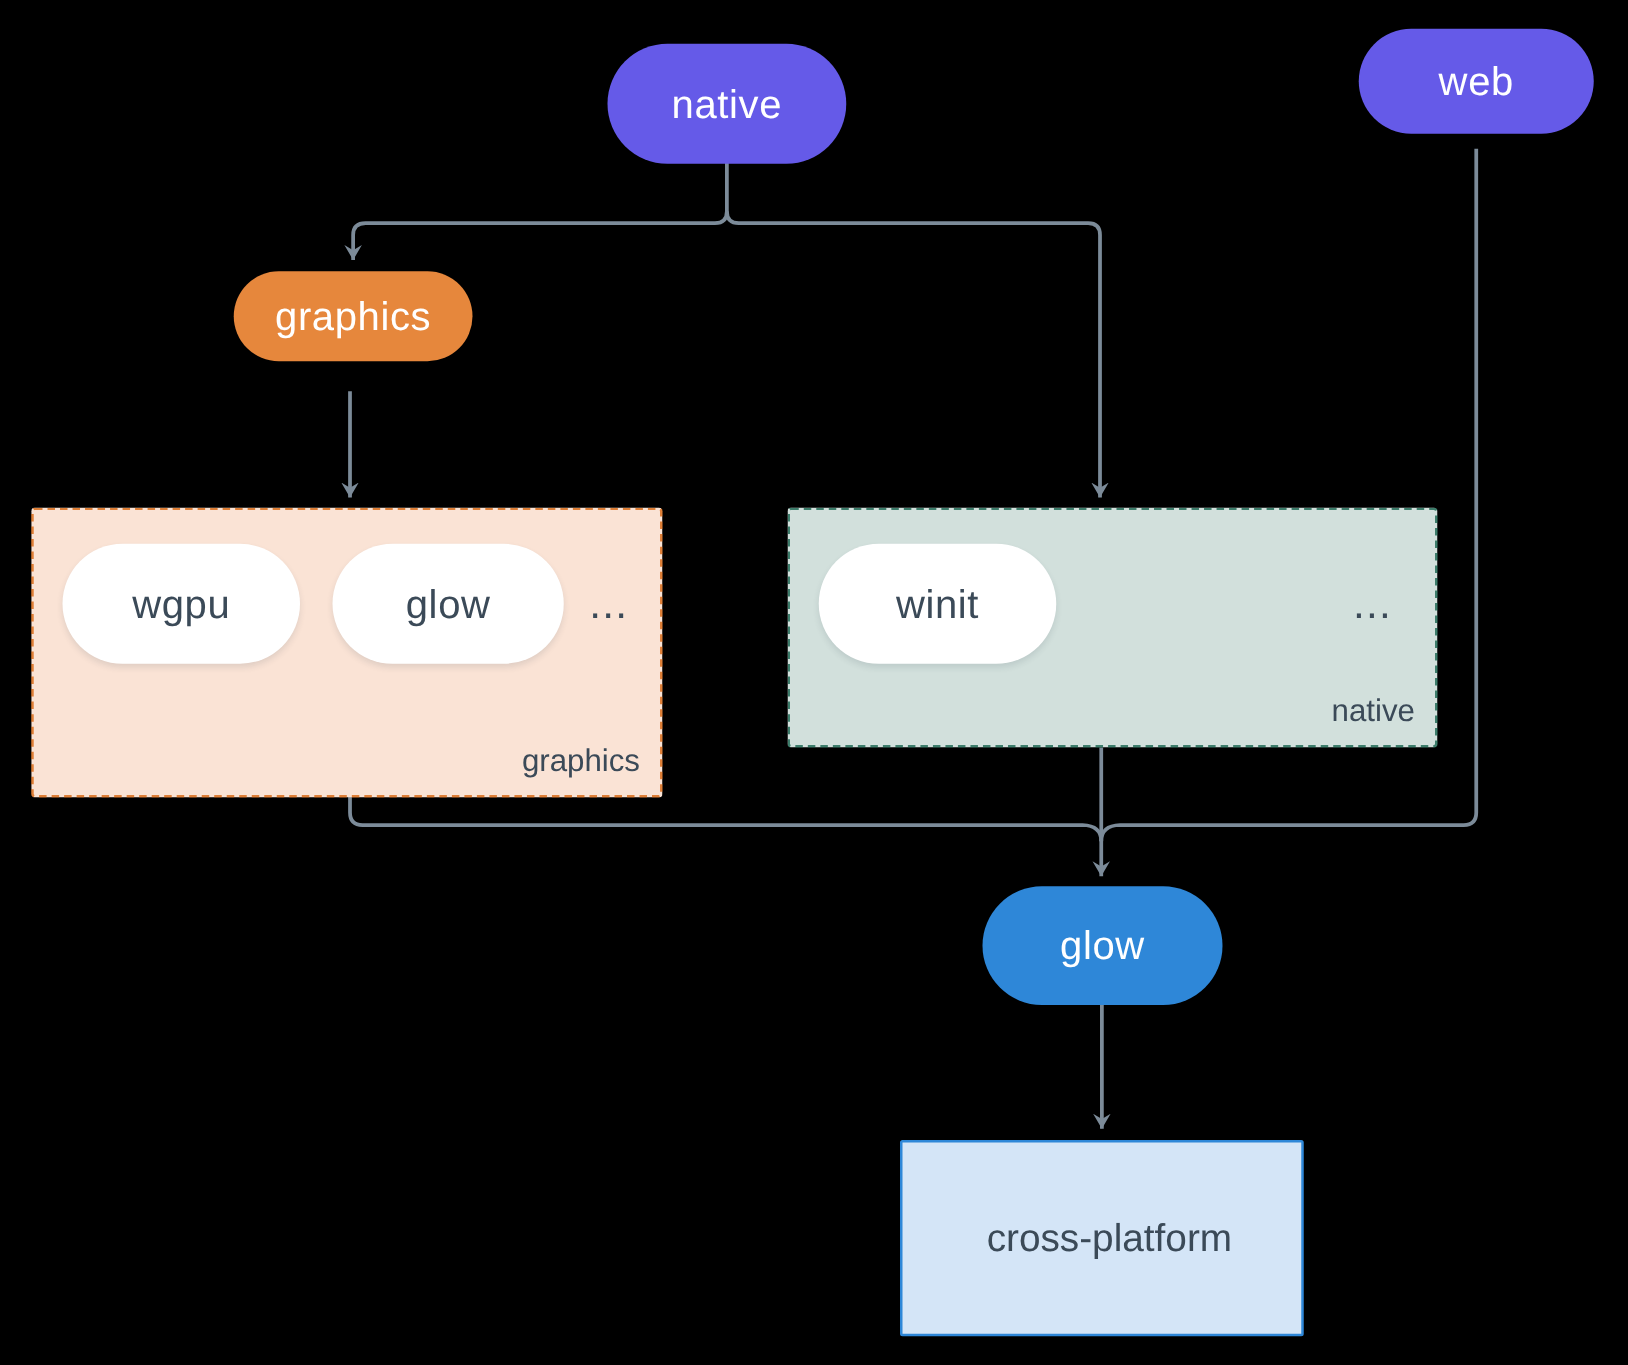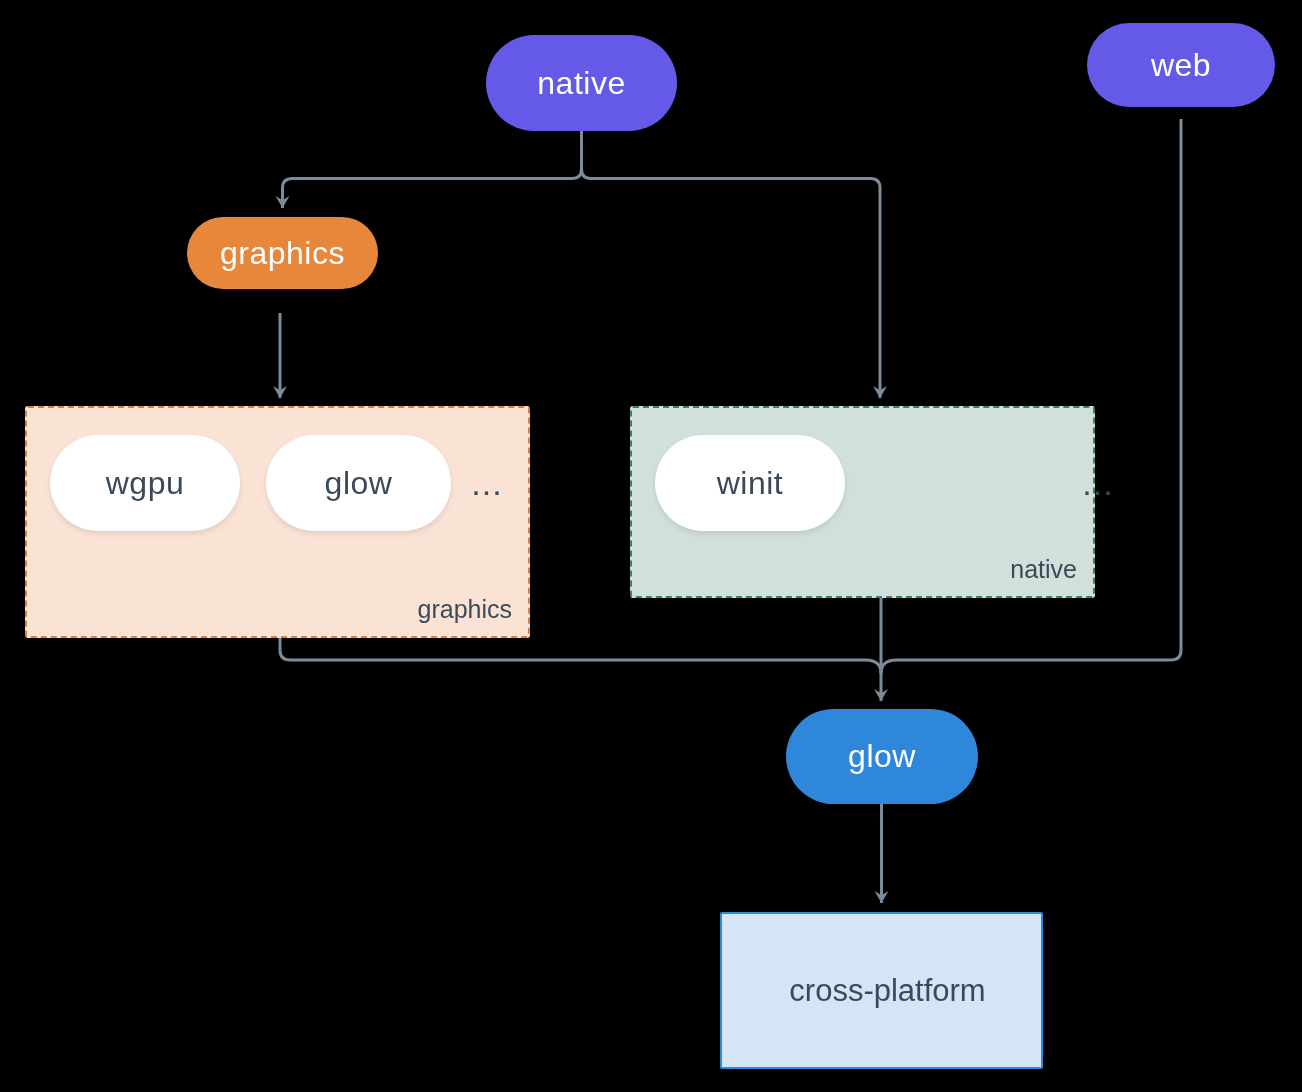--- a/index.html
+++ b/index.html
@@ -81,21 +81,21 @@
   }
   .appbox span { display: block; text-align: center; }
 
   
   .node-native   { left: 486px;  top: 35px;  width: 191px; height: 96px; }
   .node-web      { left: 1087px; top: 23px;  width: 188px; height: 84px; }
   .node-graphics { left: 187px;  top: 217px; width: 191px; height: 72px; }
   .node-iced     { left: 786px;  top: 709px; width: 192px; height: 95px; }
 
   .group.renderers { left: 25px;  top: 406px; width: 505px; height: 232px; }
-  .group.shells    { left: 630px; top: 406px; width: 465px; height: 192px; }
+  .group.shells    { left: 630px; top: 406px; width: 520px; height: 192px; }
 
   .node-wgpu   { left: 23px;  top: 27px; width: 190px; height: 96px; }
   .node-glow   { left: 239px; top: 27px; width: 185px; height: 96px; }
   .node-winit  { left: 23px;  top: 27px; width: 190px; height: 96px; }
   .node-glutin { left: 238px; top: 27px; width: 185px; height: 96px; }
   .more-renderers { left: 435px; }
   .more-shells    { left: 441px; }
 
   .node-app { left: 720px; top: 912px; width: 323px; height: 157px; }
 </style>

